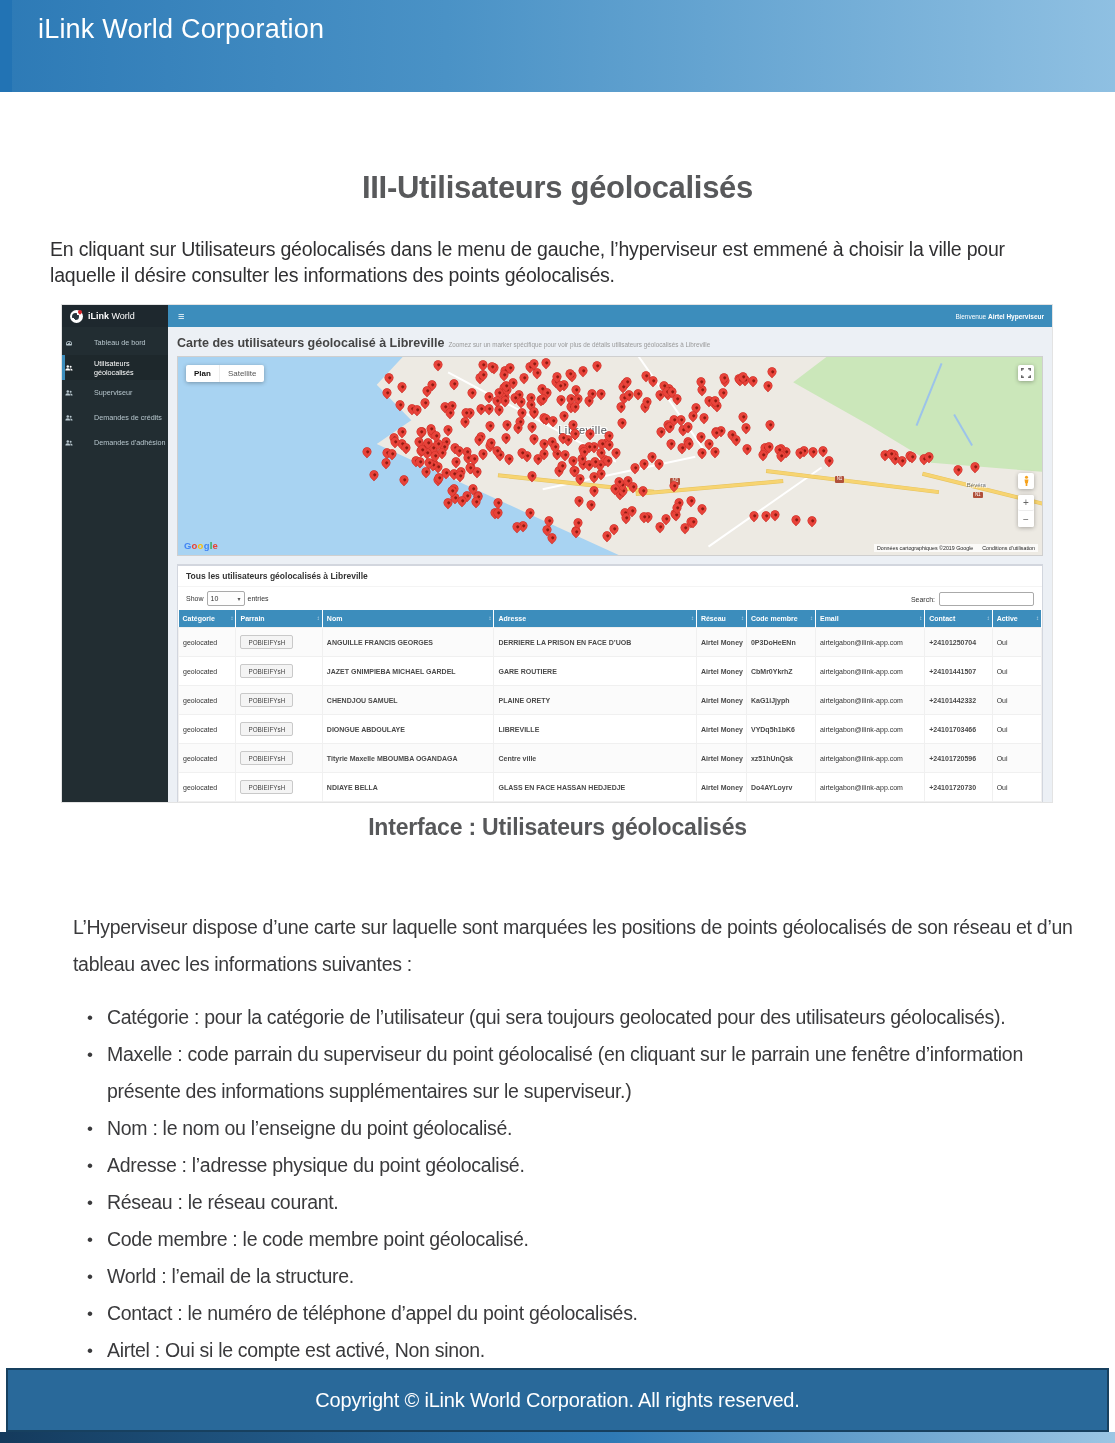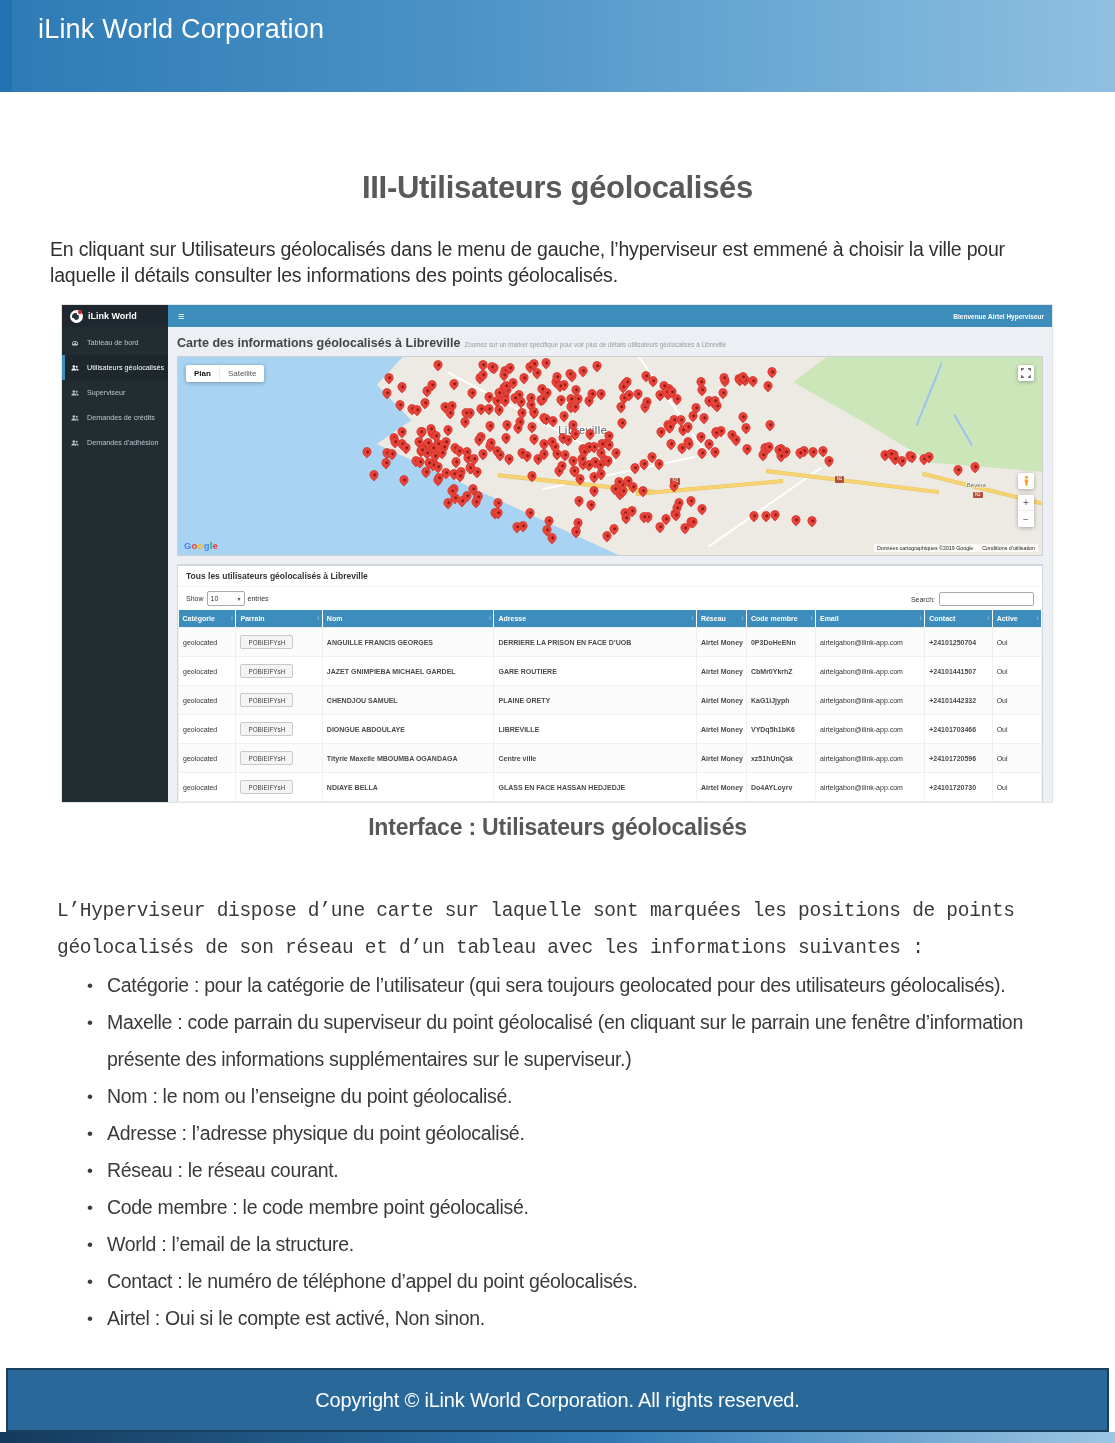--- a/index.html
+++ b/index.html
@@ -14,36 +14,36 @@
   .banner .b2{position:absolute;left:38px;top:48px;font-size:27px;color:#fff;letter-spacing:.2px;}
 
   .doc-title{position:absolute;top:170px;left:0;right:0;margin:0;text-align:center;
              font-size:31px;font-weight:bold;color:#58595b;letter-spacing:-.3px;}
   .doc-intro{position:absolute;top:236px;left:50px;width:988px;margin:0;
              font-size:19.5px;line-height:1.35;color:#303032;letter-spacing:-.2px;}
 
   
   .shot{position:absolute;left:62px;top:305px;width:990px;height:497px;overflow:hidden;
         box-shadow:0 0 0 1px #e3e3e3;display:flex;flex-direction:column;background:#ecf0f5;}
-  .topbar{height:22px;display:flex;flex:none;font-weight:bold;}
+  .topbar{height:22px;display:flex;flex:none;}
   .brand{width:106px;background:#1e282e;display:flex;align-items:center;gap:5px;padding-left:8px;box-sizing:border-box;}
   .logo{width:13px;height:13px;border-radius:50%;background:#fff;position:relative;flex:none;}
   .logo::before{content:"";position:absolute;left:2px;top:3px;width:7px;height:7px;border-radius:50%;
                 background:radial-gradient(circle at 30% 30%,#28343c 0 45%,transparent 46%),
                            radial-gradient(circle at 75% 70%,#28343c 0 40%,transparent 41%);}
   .logo::after{content:"";position:absolute;right:1px;top:0;width:4px;height:4px;border-radius:50% 50% 50% 0;
                background:#d8262c;transform:rotate(-45deg);}
   .brand-text{font-size:9px;color:#fff;white-space:nowrap;}
   .topbar-main{flex:1;background:#3c8dbc;color:#fff;display:flex;align-items:center;justify-content:space-between;
                padding:0 8px 0 10px;}
   .hamburger{font-size:11px;cursor:pointer;}
   .welcome{font-size:6.5px;}
   .shot-body{flex:1;display:flex;min-height:0;}
   .sidebar{width:106px;flex:none;background:#222d32;padding-top:3px;}
-  .side-item{height:25px;display:flex;align-items:center;gap:8px;padding-left:9px;color:#b8c7ce;font-size:7.2px;cursor:pointer;}
+  .side-item{height:25px;display:flex;align-items:center;gap:21px;padding-left:3px;color:#b8c7ce;font-size:7.2px;cursor:pointer;}
   .side-item .s-icon{width:8px;height:8px;flex:none;display:inline-flex;}
   .side-item .s-icon svg{width:8px;height:8px;}
   .side-item.active{background:#1e282c;color:#fff;box-shadow:inset 3px 0 0 #3c8dbc;}
   .content{flex:1;padding:6px 9px;box-sizing:border-box;min-width:0;}
   .map-heading{white-space:nowrap;}
   .map-title{font-size:12.5px;font-weight:bold;color:#444;}
   .map-subtitle{font-size:6.3px;color:#999;margin-left:4px;}
 
   
   .map-frame{position:relative;height:198px;margin-top:5px;background:#edeae3;border:1px solid #cfcfcf;overflow:hidden;}
@@ -105,39 +105,39 @@
   .grid tbody tr:nth-child(odd){background:#fbfbfb;}
   .grid td.b{font-weight:bold;color:#4a4a4a;}
   .pbtn{display:inline-block;border:1px solid #c9c9c9;background:#f4f4f4;border-radius:2px;
         padding:2.5px 7px;font-size:6.3px;color:#444;cursor:pointer;}
 
   
   .caption{position:absolute;top:814px;left:0;right:0;text-align:center;font-size:23px;
            font-weight:bold;color:#57585a;letter-spacing:-.2px;}
   .bodytext{position:absolute;top:893px;left:57px;right:25px;font-size:19.5px;line-height:37px;
             color:#3a3a3c;letter-spacing:-.3px;}
-  .bodytext p{margin:0;font-family:Liberation Mono, monospace;}
+  .bodytext p{margin:16px;}
   .bodytext ul{margin:0;padding-left:38px;list-style:none;}
   .bodytext li{position:relative;padding-left:12px;}
   .bodytext li::before{content:"•";position:absolute;left:-8px;font-size:17px;}
   .footer{position:absolute;left:6px;right:6px;top:1368px;height:60px;background:#29699a;
           border:2px solid #17405f;display:flex;align-items:center;justify-content:center;}
   .footer span{color:#fff;font-size:20px;letter-spacing:-.2px;}
   .footer-strip{position:absolute;left:0;right:0;bottom:0;height:11px;
           background:linear-gradient(90deg,#143a5c 0%,#2f7ab5 55%,#9cc6e4 100%);}
 </style>
 </head>
 <body>
 
 <header class="banner">
   <div class="b1">iLink World Corporation</div>
 </header>
 
 <h1 class="doc-title">III-Utilisateurs géolocalisés</h1>
-<p class="doc-intro">En cliquant sur Utilisateurs géolocalisés dans le menu de gauche, l’hyperviseur est emmené à choisir la ville pour laquelle il détails consulter les informations des points géolocalisés.</p>
+<p class="doc-intro">En cliquant sur Utilisateurs géolocalisés dans le menu de gauche, l’hyperviseur est emmené à choisir la ville pour laquelle il désire consulter les informations des points géolocalisés.</p>
 
 <div class="shot">
   <div class="topbar">
     <div class="brand">
       <span class="logo"></span>
       <span class="brand-text"><b>iLink</b><span> World</span></span>
     </div>
     <div class="topbar-main">
       <span class="hamburger">≡</span>
       <span class="welcome"><span>Bienvenue</span> <b>Airtel Hyperviseur</b></span>
@@ -193,21 +193,21 @@
               <path d="M.8 13c0-2.8 2-4.5 4.7-4.5s4.7 1.7 4.7 4.5z"></path>
               <circle cx="11.3" cy="5.3" r="2"></circle>
               <path d="M10.6 8.8c2.5-.2 4.6 1.2 4.6 4.2h-4z"></path>
             </svg>
           </span>
           <span class="s-label">Demandes d’adhésion</span>
         </div>
       </nav>
     <main class="content">
       <div class="map-heading">
-        <span class="map-title">Carte des informations géolocalisés à Libreville</span><span class="map-subtitle">Zoomez sur un marker spécifique pour voir plus de détails utilisateurs géolocalisés à Libreville</span>
+        <span class="map-title">Carte des utilisateurs géolocalisé à Libreville</span><span class="map-subtitle">Zoomez sur un marker spécifique pour voir plus de détails utilisateurs géolocalisés à Libreville</span>
       </div>
       <div class="map-frame">
         <div class="water"></div>
         <div class="forest"></div>
         <div class="river r1"></div>
         <div class="river r2"></div>
         <div class="wroad" style="left:30%;top:30%;width:22%;transform:rotate(28deg);"></div>
         <div class="wroad" style="left:42%;top:58%;width:18%;transform:rotate(-12deg);"></div>
         <div class="wroad" style="left:50%;top:22%;width:14%;transform:rotate(55deg);"></div>
         <div class="wroad" style="left:60%;top:75%;width:16%;transform:rotate(-35deg);"></div>

